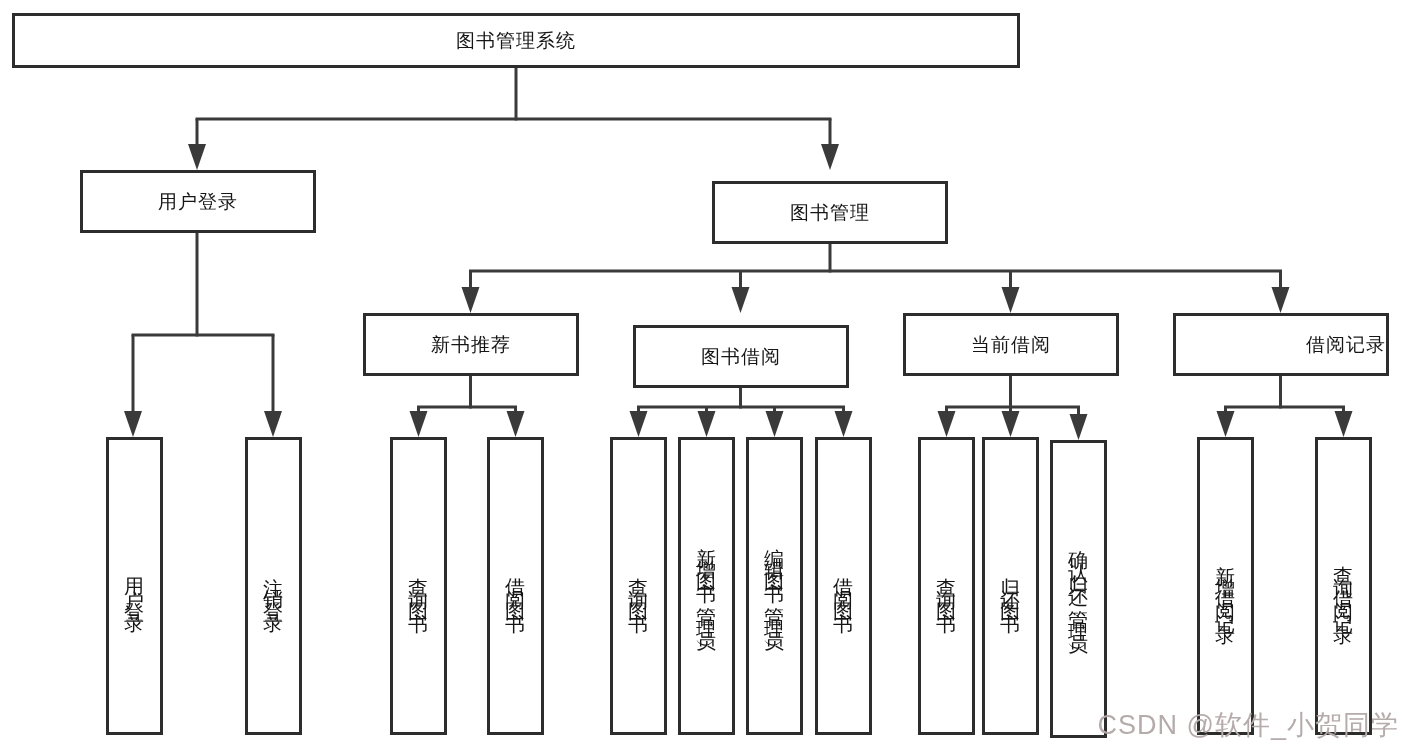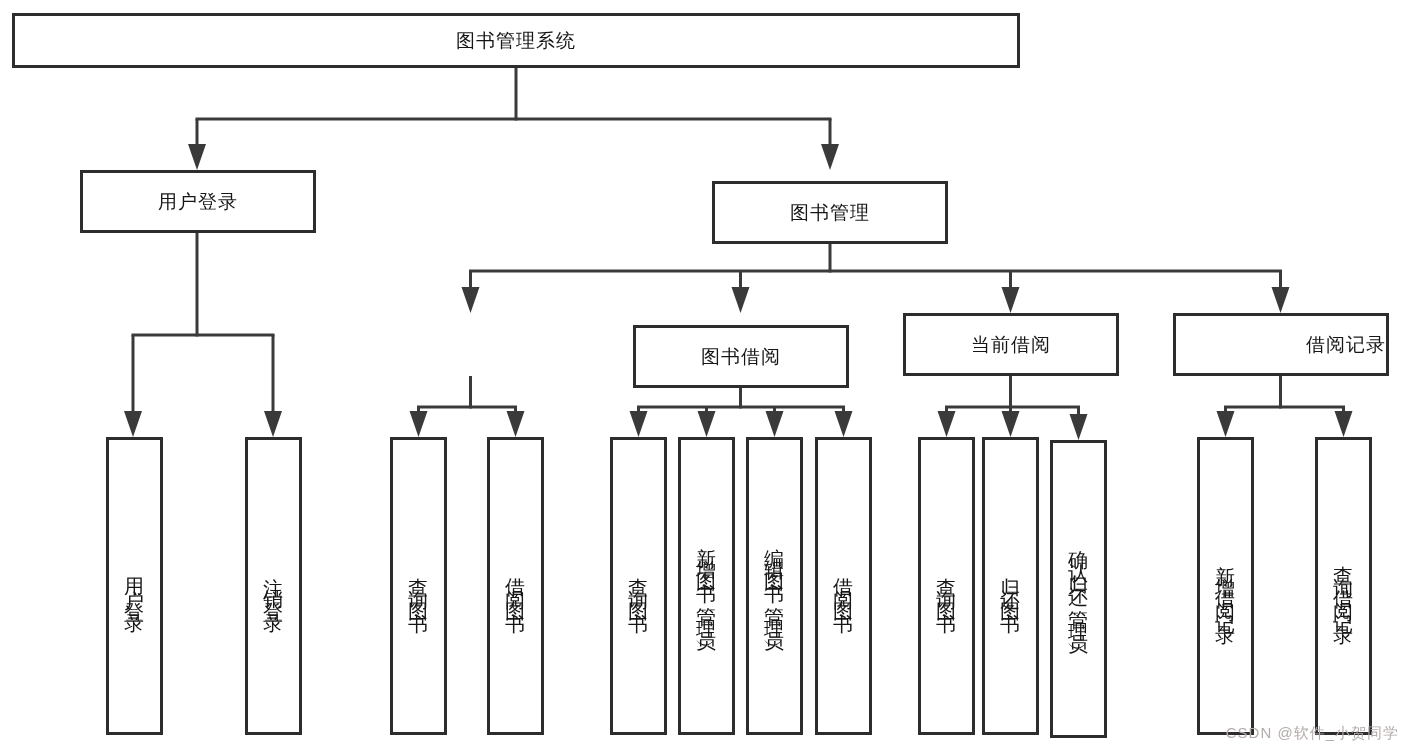--- a/index.html
+++ b/index.html
@@ -14,21 +14,21 @@
     z-index:2;
   }
   .hlabel{font-size:19px;letter-spacing:1px;color:#161616;white-space:nowrap;}
   .vnode{z-index:2;}
   .vlabel{
     writing-mode:vertical-lr;text-orientation:mixed;
     font-size:20px;letter-spacing:12px;line-height:1;color:#161616;white-space:nowrap;
   }
   .watermark{
     position:absolute;right:6px;bottom:4px;z-index:5;
-    font-size:15px;color:#b5abab;letter-spacing:1px;white-space:nowrap;
+    font-size:27px;color:#b5abab;letter-spacing:1px;white-space:nowrap;
   }
 </style>
 </head>
 <body>
 
 <div class="stage">
 
   <svg class="wires" viewBox="0 0 1405 747">
       <line x1="516" y1="68" x2="516" y2="120.5" stroke="#3a3a3a" stroke-width="3"></line>
       <line x1="195.5" y1="119" x2="831.5" y2="119" stroke="#3a3a3a" stroke-width="3"></line>
@@ -88,20 +88,23 @@
     <span class="hlabel">图书管理系统</span>
   </div>
 
   <div class="node" style="left:80px;top:170px;width:236px;height:63px;">
     <span class="hlabel">用户登录</span>
   </div>
   <div class="node" style="left:712px;top:170px;width:236px;height:63px;margin-top:11px;">
     <span class="hlabel">图书管理</span>
   </div>
 
+  <div class="node" style="left:363px;top:313px;width:216px;height:63px;">
+    <span class="hlabel">新书推荐</span>
+  </div>
   <div class="node" style="left:633px;top:313px;width:216px;height:63px;margin-top:12px;">
     <span class="hlabel">图书借阅</span>
   </div>
   <div class="node" style="left:903px;top:313px;width:216px;height:63px;align-items:center;">
     <span class="hlabel">当前借阅</span>
   </div>
   <div class="node" style="left:1173px;top:313px;width:216px;height:63px;justify-content:flex-end;">
     <span class="hlabel">借阅记录</span>
   </div>
 

